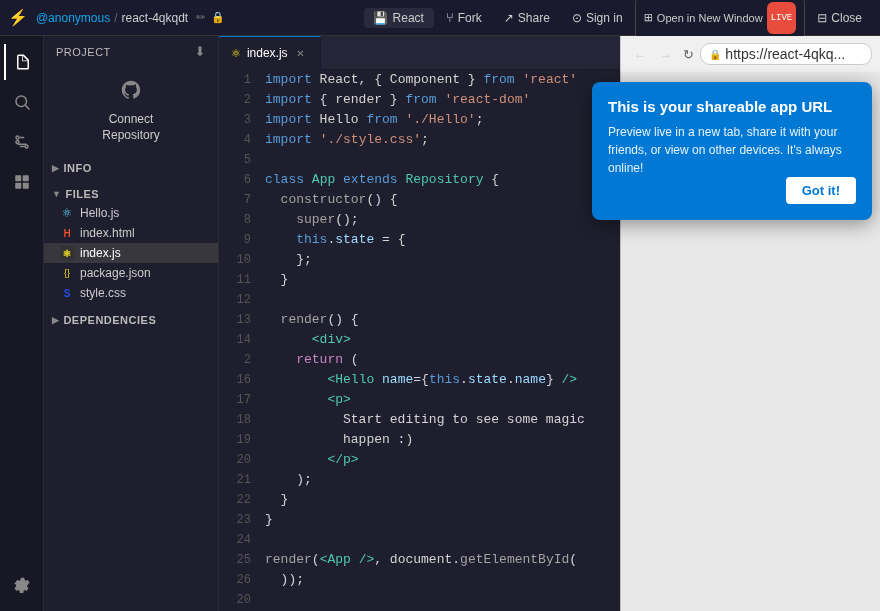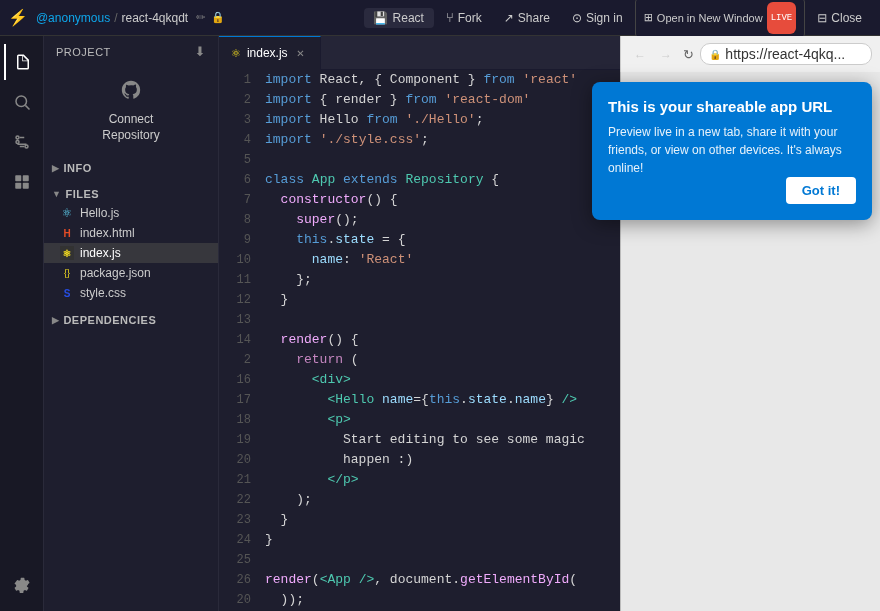--- a/index.html
+++ b/index.html
@@ -124,21 +124,21 @@
       color: #555; user-select: none; padding-top: 0;
       background: #1e1e2e; flex-shrink: 0;
     }
     .line-number { height: 20px; line-height: 20px; font-size: 12px; }
     .code-lines { flex: 1; overflow: hidden; padding-left: 4px; }
     .code-line { height: 20px; line-height: 20px; white-space: pre; color: #d4d4d4; }
 
     
     .kw { color: #569cd6; }
     .kw2 { color: #c586c0; }
-    .fn { color: #f0abfc; }
+    .fn { color: #a3a3a3; }
     .str { color: #ce9178; }
     .cls { color: #4ec9b0; }
     .prop { color: #9cdcfe; }
     .tag { color: #4ec9b0; }
     .attr { color: #9cdcfe; }
 
     
     .browser-bar {
       position: absolute; top: 0; right: 0; width: 260px;
       background: #f0f0f0; border-left: 1px solid #ccc;
@@ -374,27 +374,26 @@
         <div class="code-lines" id="code-lines-container">
             <div class="code-line"><span class="kw">import</span> React, { Component } <span class="kw">from</span> <span class="str">'react'</span></div>
             <div class="code-line"><span class="kw">import</span> { render } <span class="kw">from</span> <span class="str">'react-dom'</span></div>
             <div class="code-line"><span class="kw">import</span> Hello <span class="kw">from</span> <span class="str">'./Hello'</span>;</div>
             <div class="code-line"><span class="kw">import</span> <span class="str">'./style.css'</span>;</div>
             <div class="code-line"> </div>
             <div class="code-line"><span class="kw">class</span> <span class="cls">App</span> <span class="kw">extends</span> <span class="cls">Repository</span> {</div>
             <div class="code-line">  <span class="fn">constructor</span>() {</div>
             <div class="code-line">    <span class="fn">super</span>();</div>
             <div class="code-line">    <span class="kw">this</span>.<span class="prop">state</span> = {</div>
-            <div class="code-line">      <span class="prop">name</span>: <span class="str">'React'</span></div>
             <div class="code-line">    };</div>
             <div class="code-line">  }</div>
             <div class="code-line"> </div>
             <div class="code-line">  <span class="fn">render</span>() {</div>
+            <div class="code-line">      <span class="tag">&lt;div&gt;</span></div>
             <div class="code-line">    <span class="kw2">return</span> (</div>
-            <div class="code-line">      <span class="tag">&lt;div&gt;</span></div>
             <div class="code-line">        <span class="tag">&lt;Hello</span> <span class="attr">name</span>={<span class="kw">this</span>.<span class="prop">state</span>.<span class="prop">name</span>} <span class="tag">/&gt;</span></div>
             <div class="code-line">        <span class="tag">&lt;p&gt;</span></div>
             <div class="code-line">          Start editing to see some magic</div>
             <div class="code-line">          happen :)</div>
             <div class="code-line">        <span class="tag">&lt;/p&gt;</span></div>
             <div class="code-line">    );</div>
             <div class="code-line">  }</div>
             <div class="code-line">}</div>
             <div class="code-line"> </div>
             <div class="code-line"><span class="fn">render</span>(<span class="tag">&lt;App</span> <span class="tag">/&gt;</span>, document.<span class="fn">getElementById</span>(</div>

